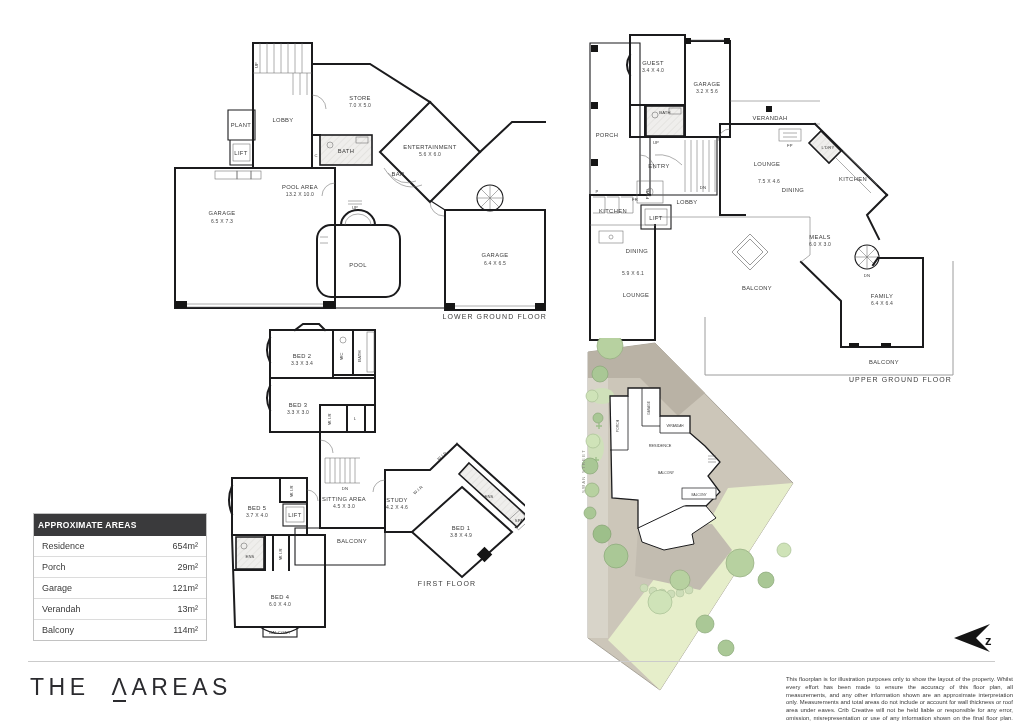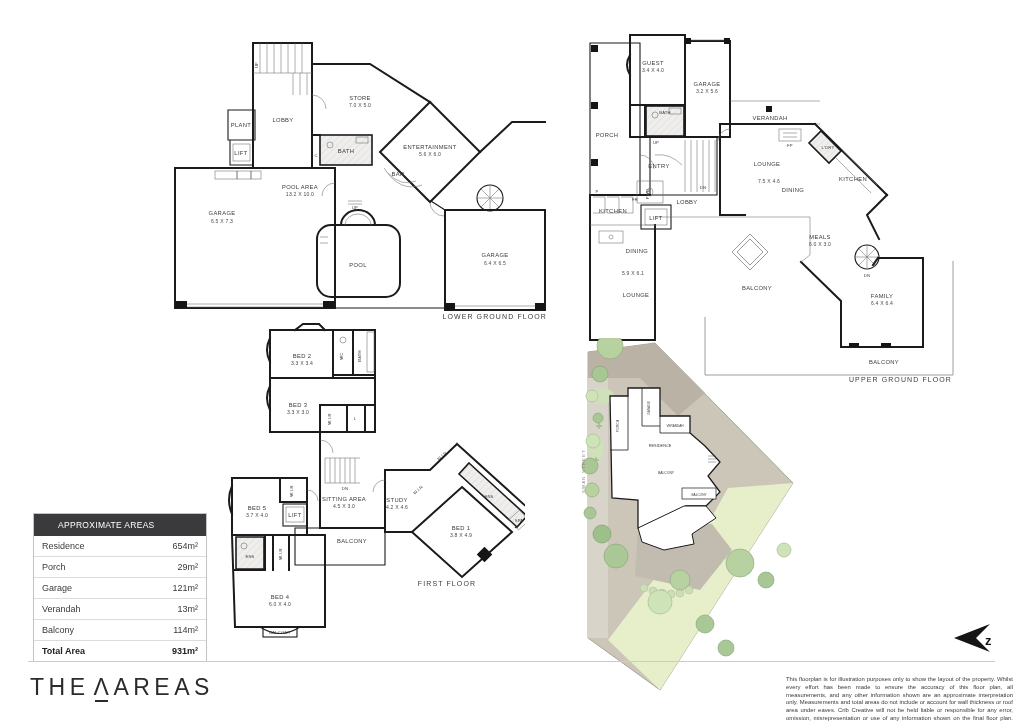--- a/index.html
+++ b/index.html
@@ -12,27 +12,27 @@
   .sm {font-size:4.2px; fill:#3b3b3b; text-anchor:middle; letter-spacing:.2px;}
   .cap{font-size:7px;  fill:#3b3b3b; letter-spacing:1.1px;}
   .w2 {stroke:#1b1b1d; stroke-width:2;   fill:none; stroke-linecap:square;}
   .w1 {stroke:#1b1b1d; stroke-width:1.1; fill:none; stroke-linecap:square;}
   .tn {stroke:#6b6b6b; stroke-width:.55; fill:none;}
   .gy {stroke:#9c9c9c; stroke-width:1;   fill:none;}
   .blk{fill:#151515; stroke:none;}
   .hatchbox{stroke:#1b1b1d; stroke-width:1.6; fill:url(#hatch);}
   
   .areas{position:absolute;left:33px;top:513px;width:172px;border:1px solid #c2c2c2;background:#fff;}
-  .areas-header{background:#3a3a3c;color:#fff;font-weight:normal;font-size:8.5px;letter-spacing:.3px;padding:6px 24px;}
+  .areas-header{background:#3a3a3c;color:#fff;font-weight:bold;font-size:8.5px;letter-spacing:.3px;padding:6px 4px;}
   .arow{display:flex;justify-content:space-between;padding:5px 8px;font-size:9px;color:#3a3a3a;border-top:1px solid #dcdcdc;}
   .arow.total{font-weight:bold;color:#222;}
   
   .footer-line{position:absolute;left:28px;top:661px;width:967px;height:1px;background:#cbcbcb;}
   .logo{position:absolute;left:30px;top:674px;font-size:23px;letter-spacing:4.5px;color:#2b2b2f;white-space:nowrap;}
-  .logo .word{margin-right:4px;}
+  .logo .word{margin-right:22px;}
   .logo .logo-a{position:relative;display:inline-block;}
   .logo .logo-a::after{content:"";position:absolute;left:1px;right:5px;bottom:-1px;height:2px;background:#2b2b2f;}
   .disclaimer{position:absolute;left:786px;top:676px;width:227px;font-size:5.9px;line-height:1.32;
               color:#3a3a3a;text-align:justify;}
 </style>
 </head>
 <body>
 
 <svg width="0" height="0" style="position:absolute" aria-hidden="true">
   <defs>
@@ -351,24 +351,20 @@
     <span>121m²</span>
   </div>
   <div class="arow">
     <span>Verandah</span>
     <span>13m²</span>
   </div>
   <div class="arow">
     <span>Balcony</span>
     <span>114m²</span>
   </div>
-  <div class="arow total">
-    <span>Total Area</span>
-    <span>931m²</span>
-  </div>
 </div>
 
 <div class="abs" style="left:952px;top:622px;width:48px;height:40px">
   <svg width="48" height="40" viewBox="0 0 48 40">
     <polygon points="2,16 38,2 24,16 38,30" fill="#151515"></polygon>
     <text x="33" y="23" font-size="13" fill="#151515" font-weight="bold">z</text>
   </svg>
 </div>
 
 <div class="footer-line"></div>

